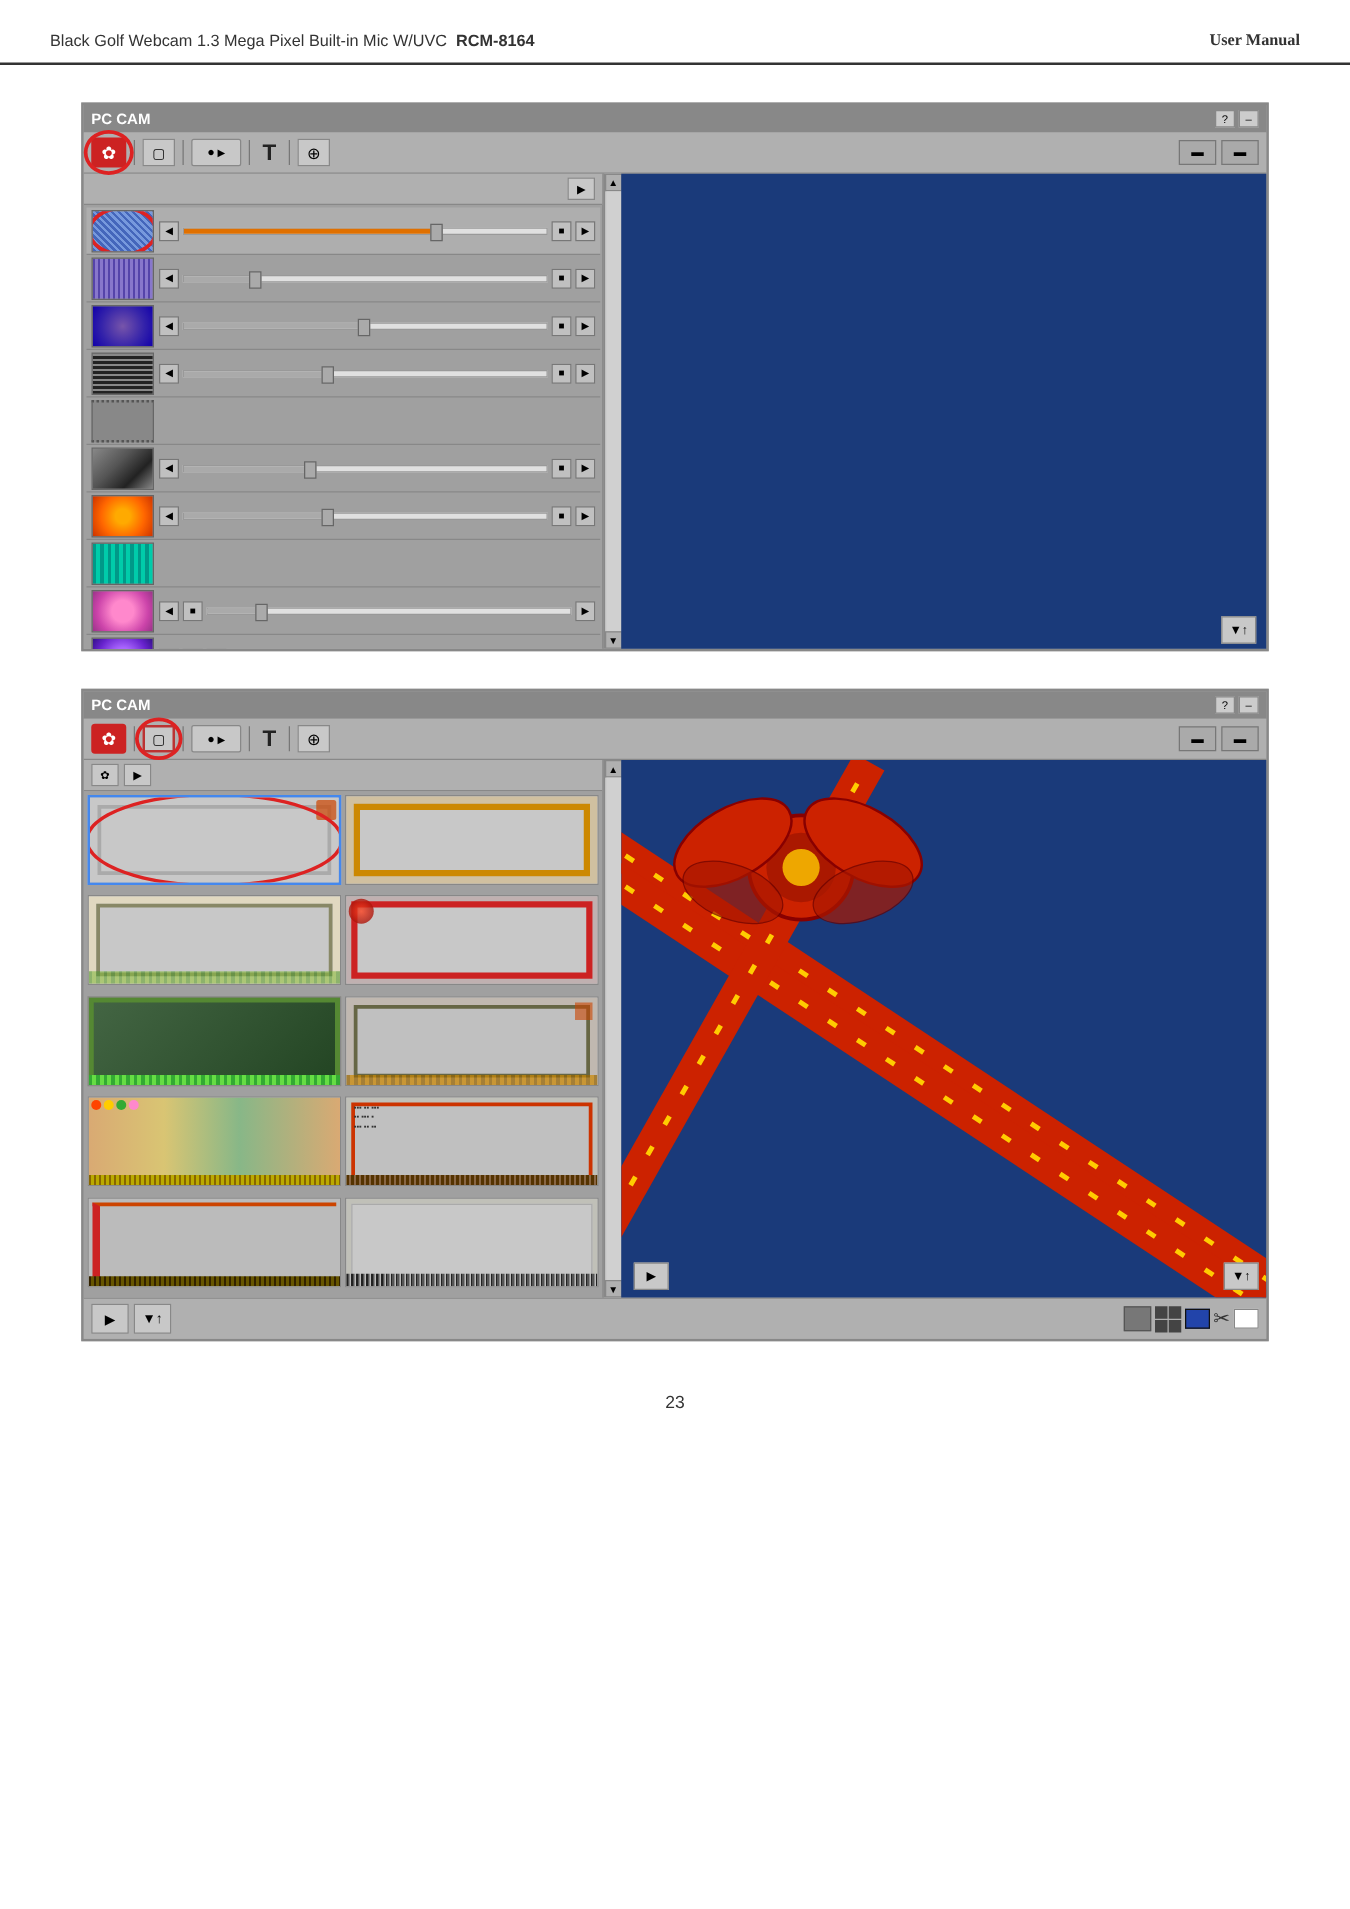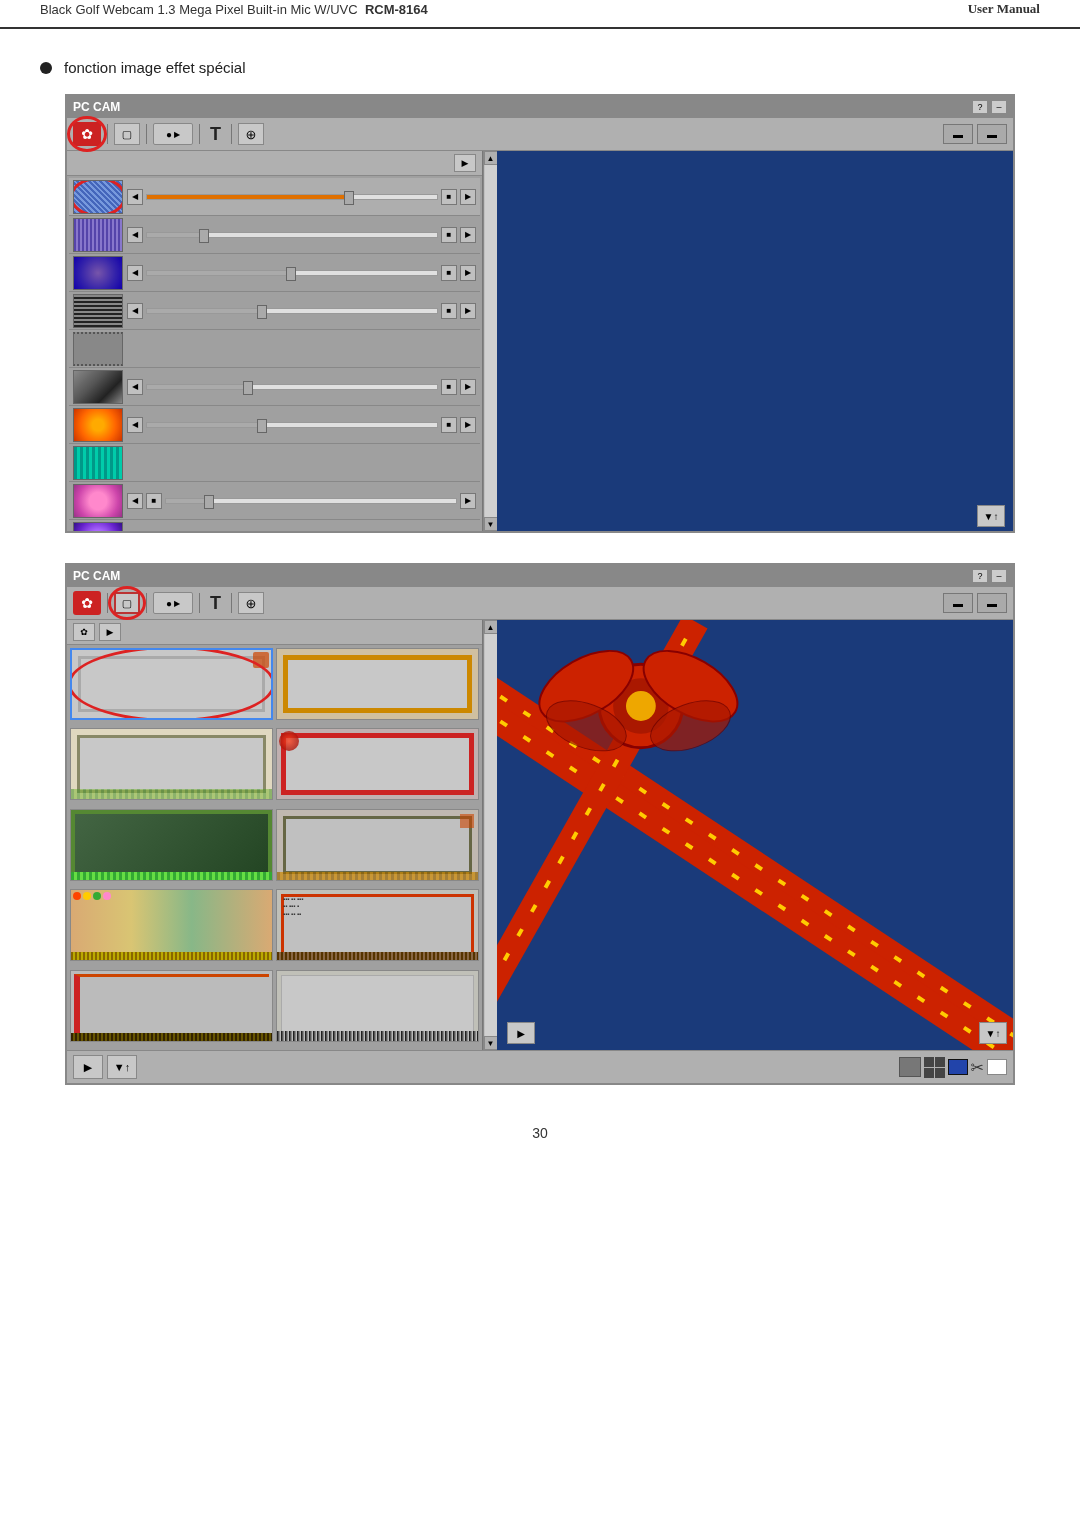--- a/index.html
+++ b/index.html
@@ -9,21 +9,21 @@
       width: 1080px;
       min-height: 1527px;
       position: relative;
     }
 
     
     .header {
       display: flex;
       justify-content: space-between;
       align-items: center;
-      padding: 1px 40px 10px 40px;
+      padding: 24px 40px 10px 40px;
       border-bottom: 2px solid #333;
       margin-bottom: 10px;
     }
     .header-left {
       font-size: 13px;
       color: #333;
     }
     .header-left span.bold {
       font-weight: bold;
     }
@@ -528,24 +528,20 @@
 
 <div class="header">
   <div class="header-left">
     <span>Black  Golf  Webcam 1.3 Mega Pixel Built-in Mic W/UVC</span>
     &nbsp;<span class="bold">RCM-8164</span>
   </div>
   <div class="header-right">User  Manual</div>
 </div>
 
 <div class="section">
-  <div class="section-title">
-    <div class="bullet"></div>
-    <span>fonction image effet spécial</span>
-  </div>
 
   <div class="pccam-window">
 
     <div class="pccam-titlebar">
       <span class="pccam-title">PC CAM</span>
       <div class="pccam-controls">
         <div class="pccam-btn">?</div>
         <div class="pccam-btn">–</div>
       </div>
     </div>
@@ -893,13 +889,13 @@
           <div class="bt-grid-cell" style="background:#444;"></div>
         </div>
         <div class="bt-blue-sq"></div>
         <span class="bt-scissors">✂</span>
         <div class="bt-white-sq"></div>
       </div>
     </div>
   </div>
 </div>
 
-<div class="page-num">30</div>
+<div class="page-num">23</div>
 
 </body></html>

